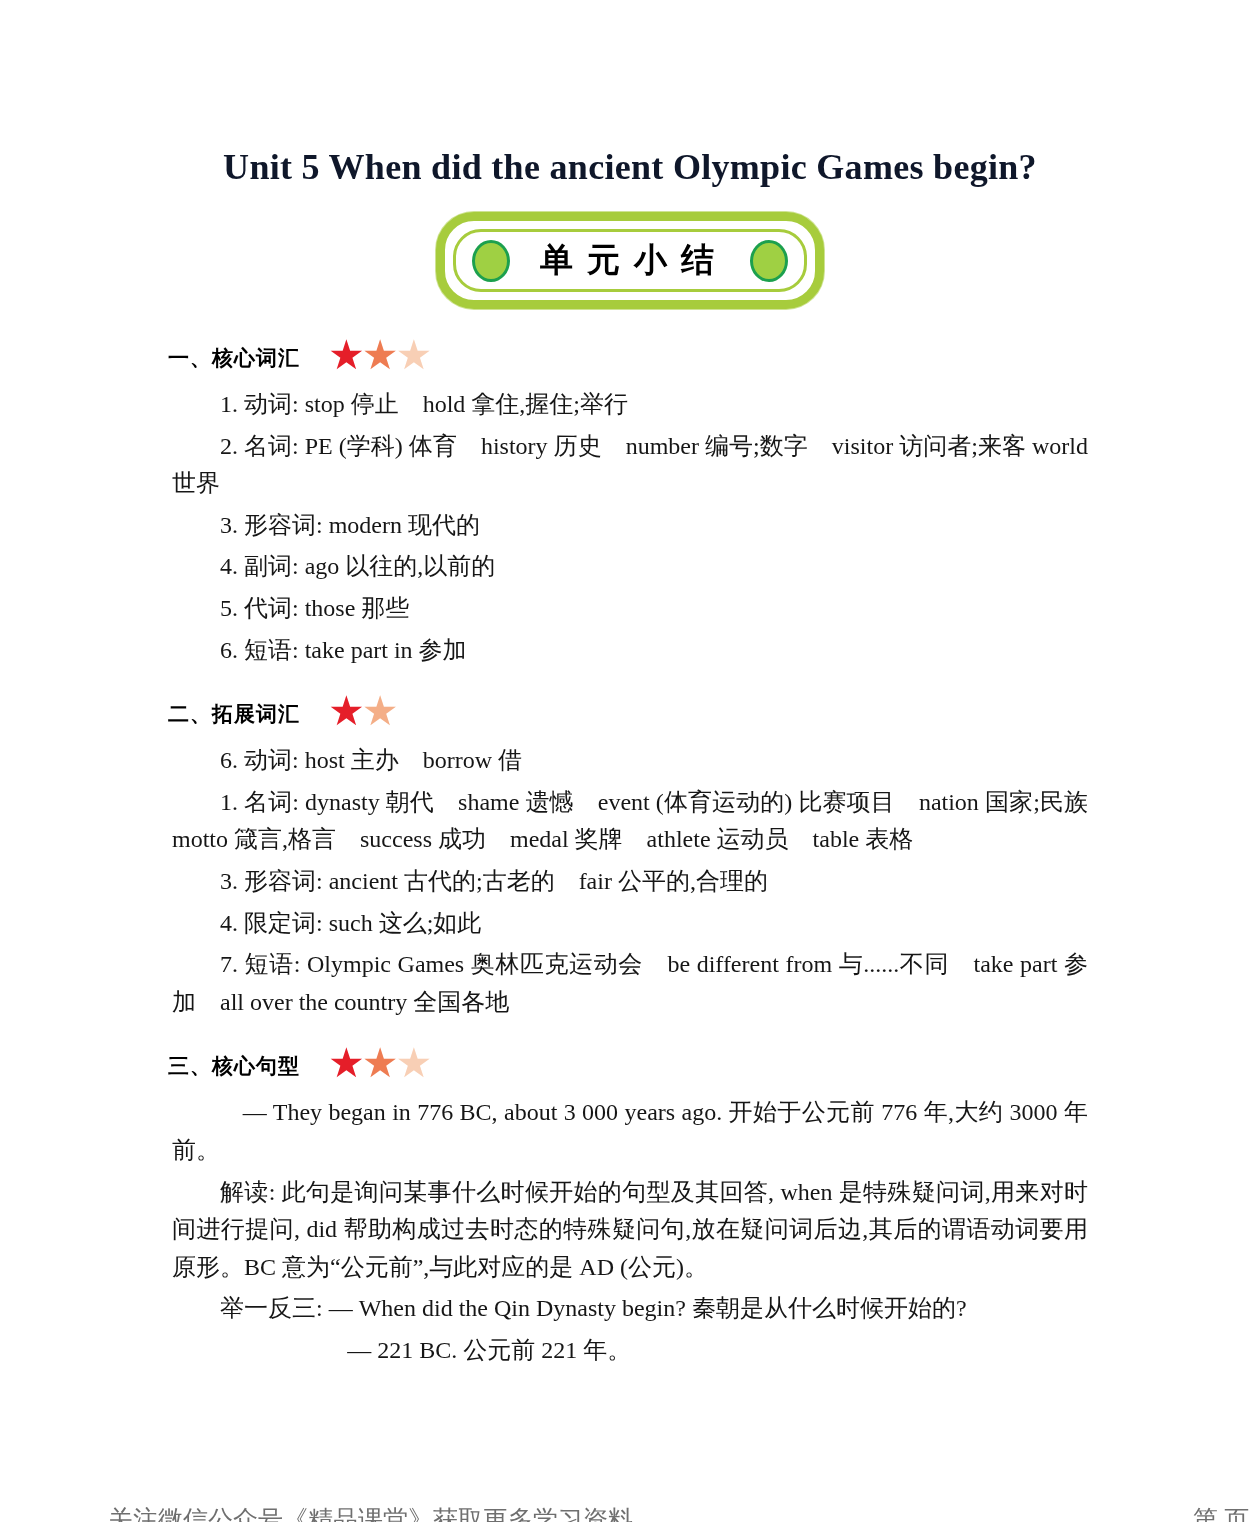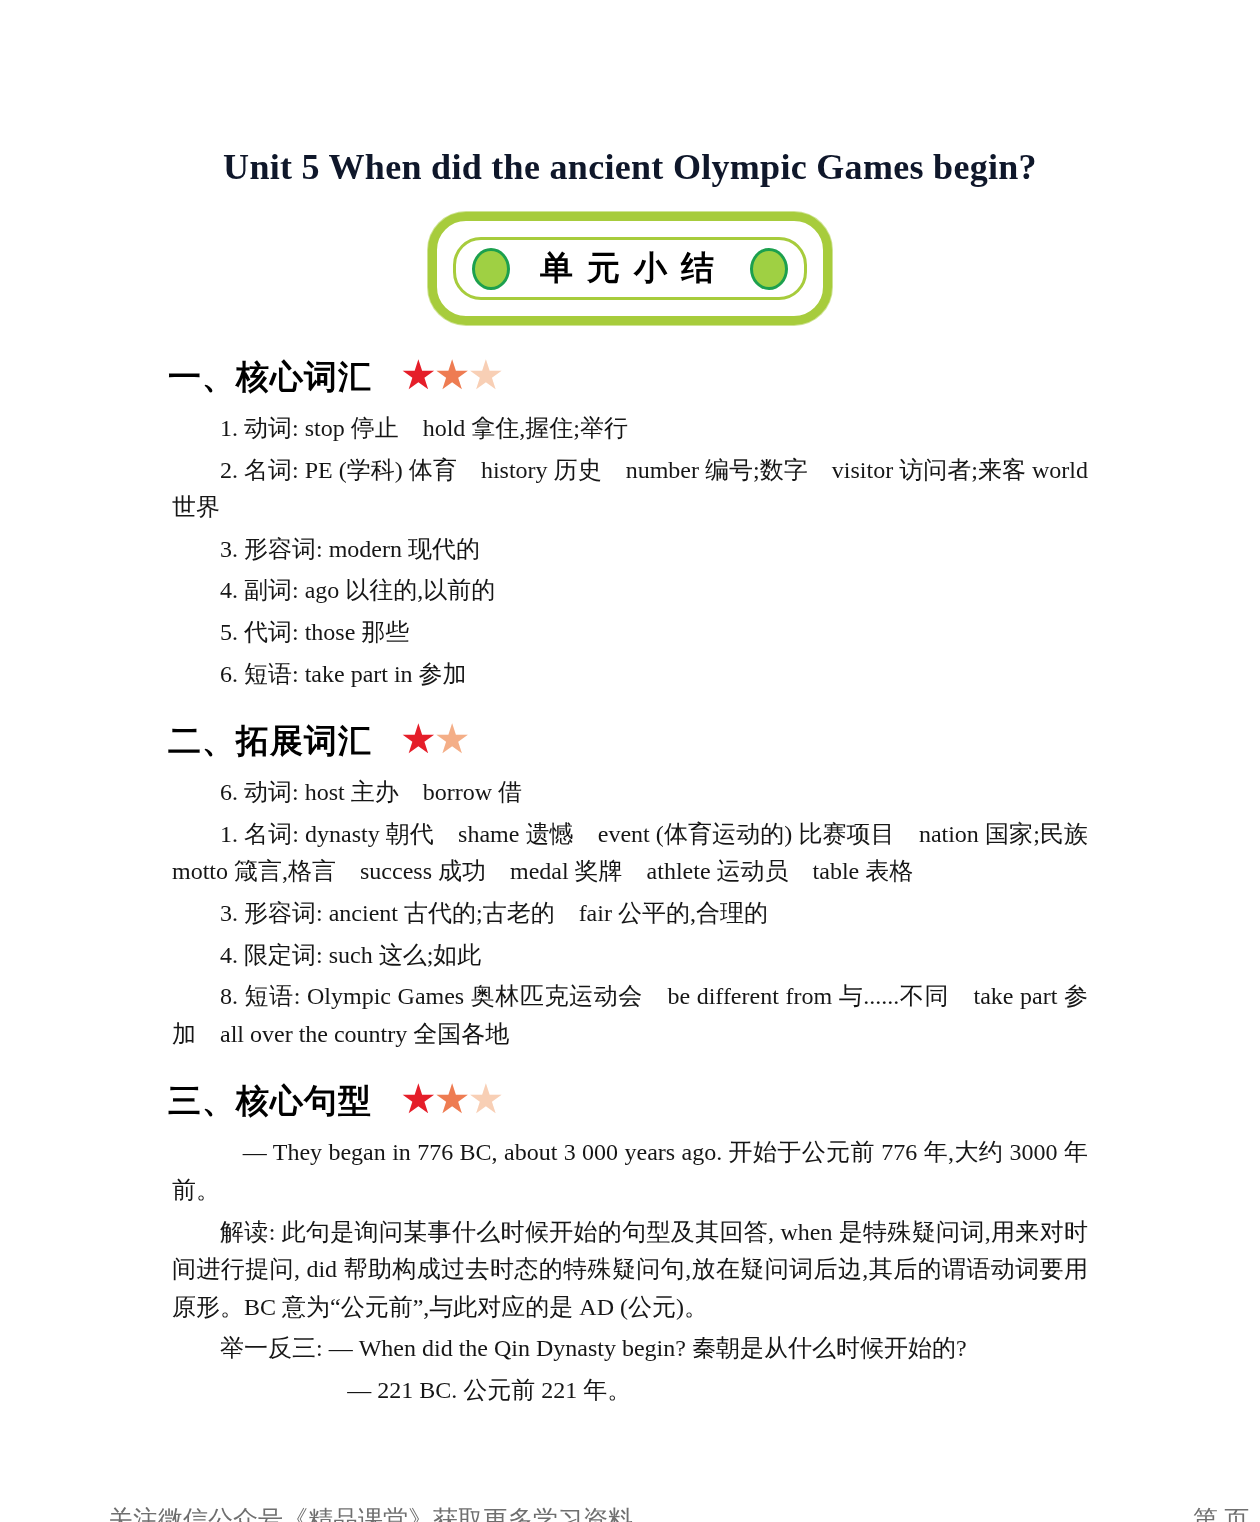--- a/index.html
+++ b/index.html
@@ -26,21 +26,21 @@
   }
   
   .badge-wrap {
     display: flex;
     justify-content: center;
     margin: 0 0 30px 0;
   }
   .badge-outer {
     border: 9px solid #a7cc3c;
     border-radius: 38px;
-    padding: 16px;
+    padding: 8px;
     background: #ffffff;
     box-shadow: 0 0 0 1px #cfe394;
   }
   .badge-inner {
     border: 3px solid #a7cc3c;
     border-radius: 28px;
     background: #ffffff;
     display: flex;
     align-items: center;
     gap: 22px;
@@ -66,21 +66,21 @@
   
   .sec-head {
     display: flex;
     align-items: center;
     gap: 28px;
     margin: 26px 0 10px 0;
   }
   .sec-title {
     font-family: "DejaVu Sans", "Liberation Sans", sans-serif;
     font-weight: 800;
-    font-size: 33px;
+    font-size: 21px;
     color: #000;
     letter-spacing: 1px;
   }
   .stars {
     display: inline-flex;
     letter-spacing: -3px;
     margin-top: -4px;
   }
   .star {
     font-size: 41px;
@@ -163,21 +163,21 @@
       <span class="sec-title">二、拓展词汇</span>
       <span class="stars">
         <span class="star" style="color: rgb(229, 30, 41);">★</span>
         <span class="star" style="color: rgb(244, 174, 135);">★</span>
       </span>
     </div>
     <p class="para">6. 动词: host 主办　borrow 借</p>
     <p class="para">1. 名词: dynasty 朝代　shame 遗憾　event (体育运动的) 比赛项目　nation 国家;民族　motto 箴言,格言　success 成功　medal 奖牌　athlete 运动员　table 表格</p>
     <p class="para">3. 形容词: ancient 古代的;古老的　fair 公平的,合理的</p>
     <p class="para">4. 限定词: such 这么;如此</p>
-    <p class="para">8. 短语: Olympic Games 奥林匹克运动会　be different from 与......不同　take part 参加　all over the country 全国各地</p>
+    <p class="para">7. 短语: Olympic Games 奥林匹克运动会　be different from 与......不同　take part 参加　all over the country 全国各地</p>
   </div>
 
   <div class="section">
     <div class="sec-head">
       <span class="sec-title">三、核心句型</span>
       <span class="stars">
         <span class="star" style="color: rgb(229, 30, 41);">★</span>
         <span class="star" style="color: rgb(238, 124, 82);">★</span>
         <span class="star" style="color: rgb(248, 207, 181);">★</span>
       </span>

